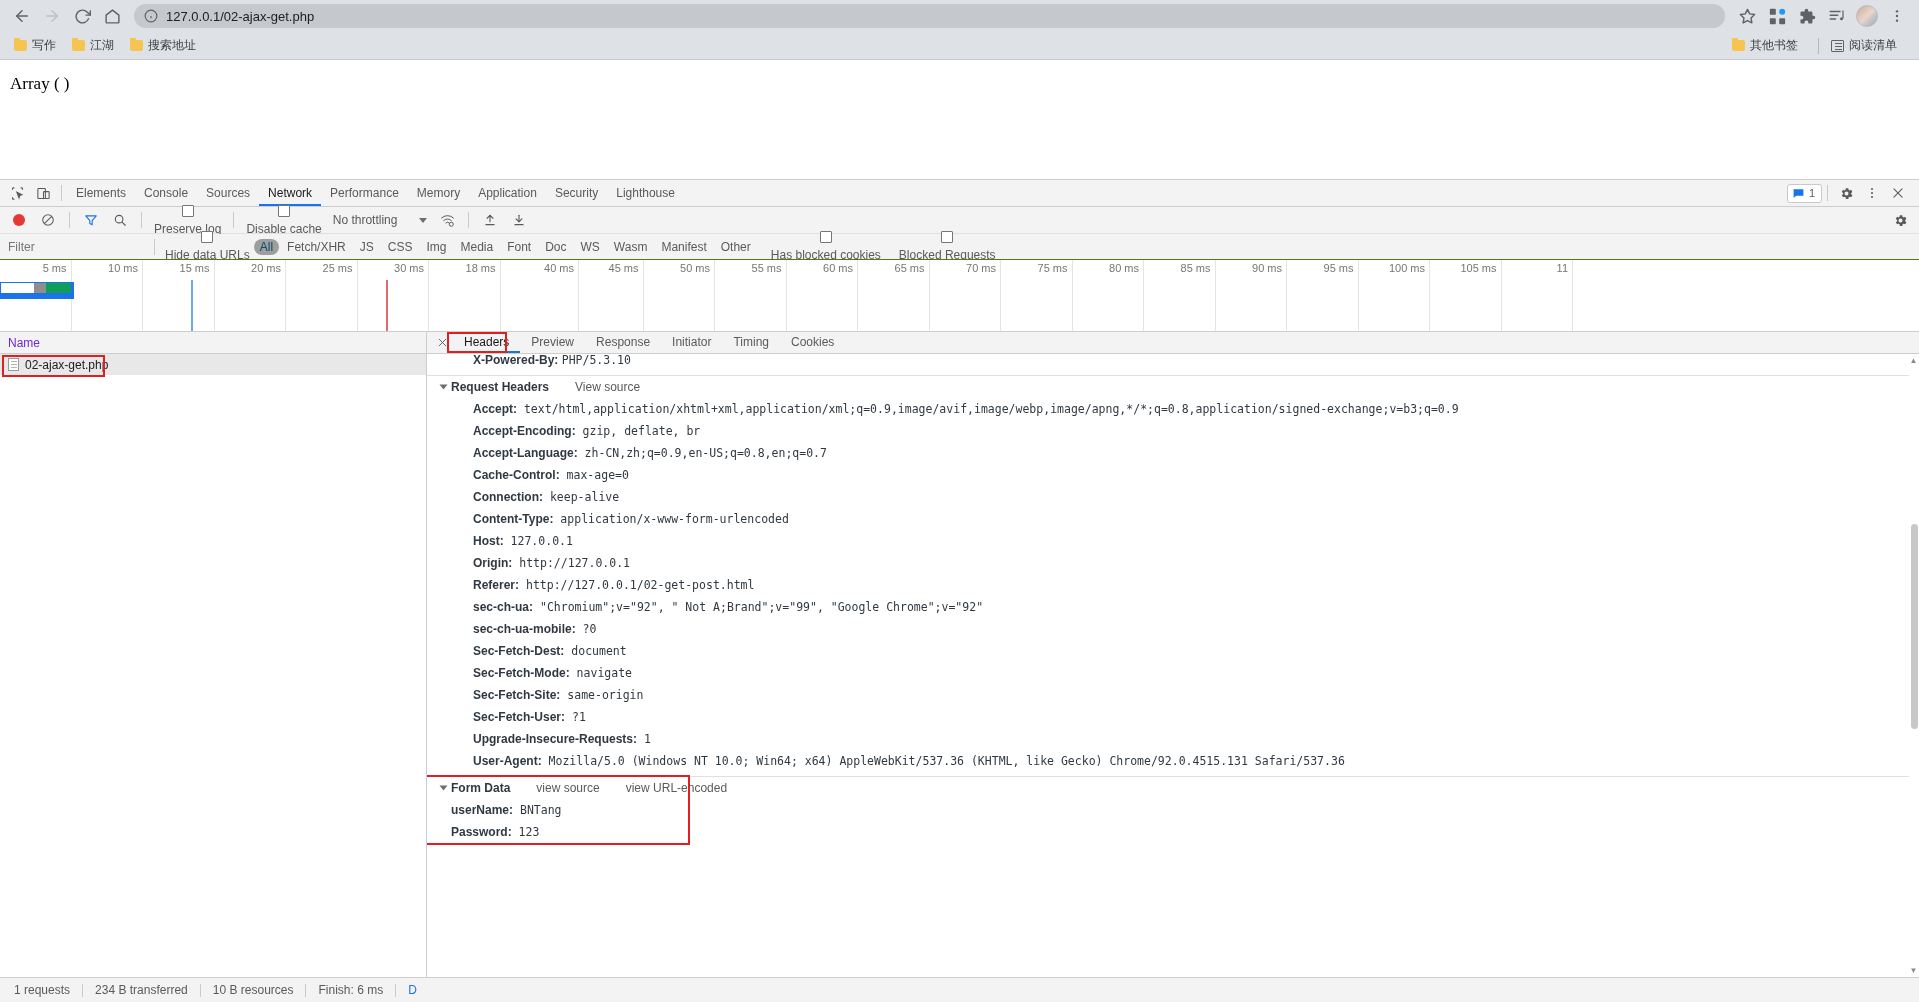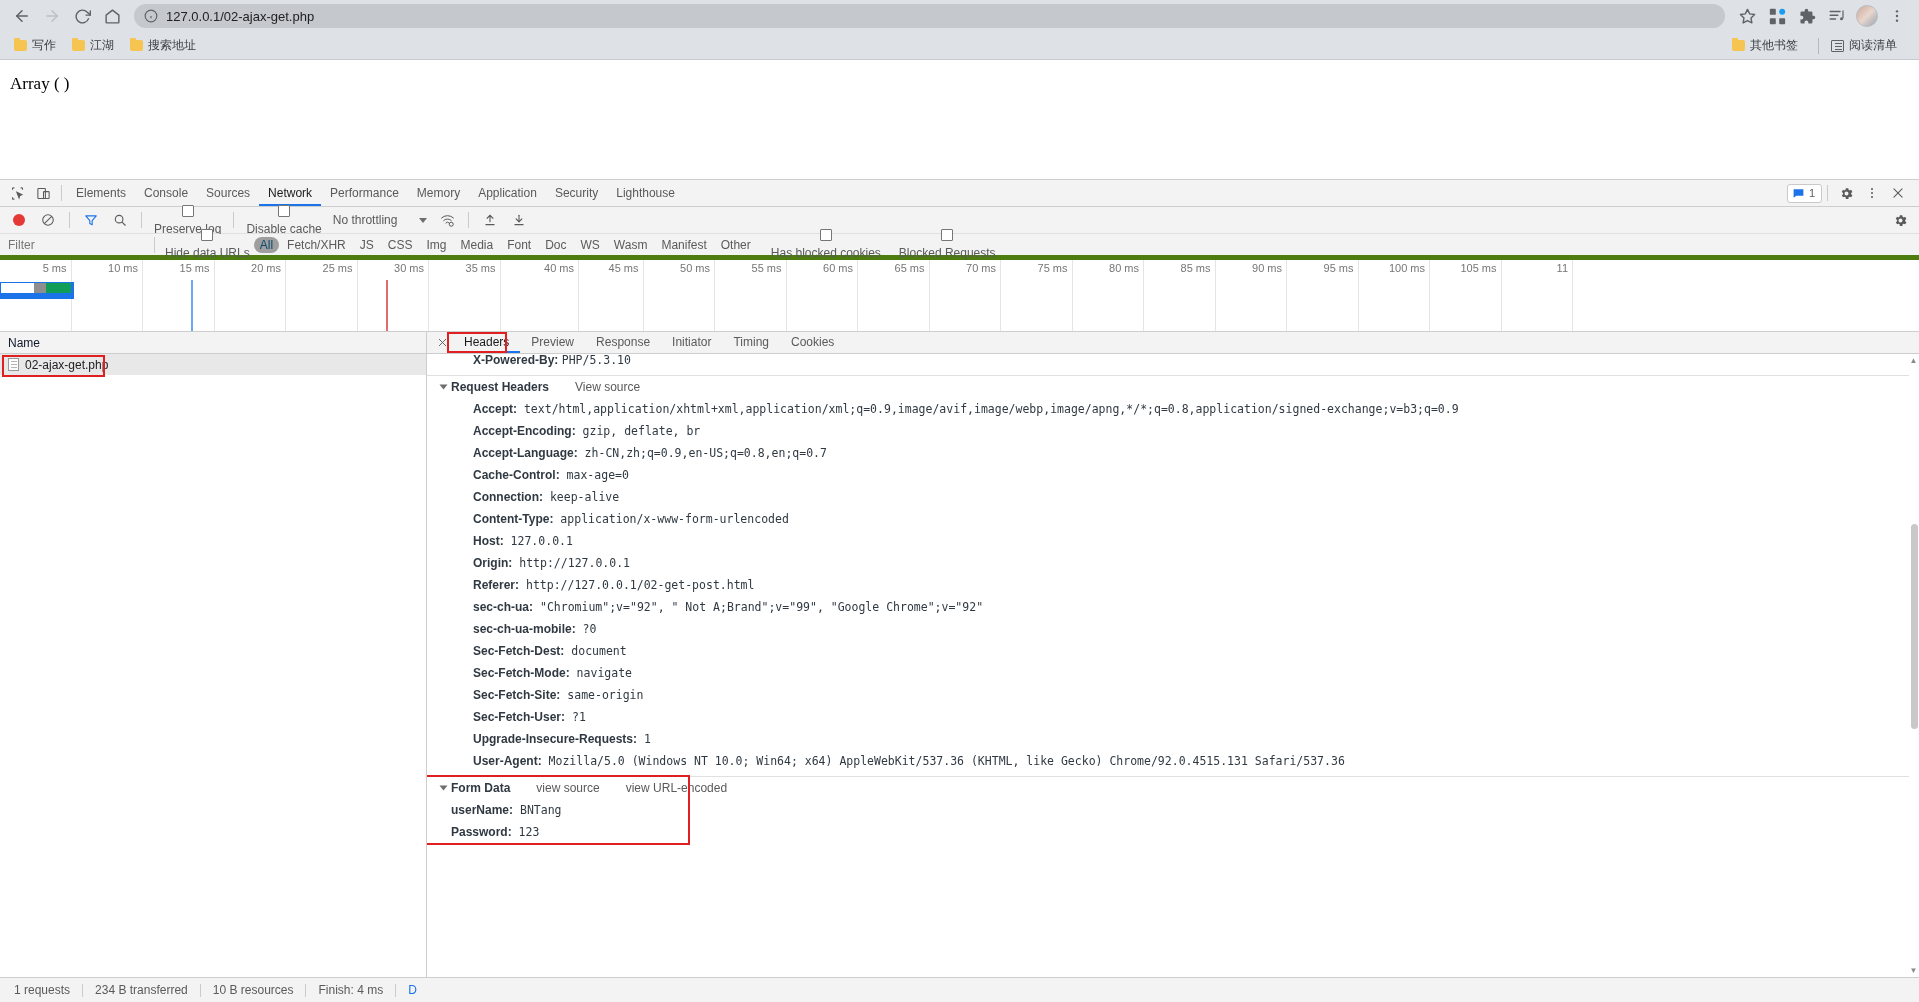--- a/index.html
+++ b/index.html
@@ -234,21 +234,21 @@
     border-left: 4px solid transparent;
     border-right: 4px solid transparent;
     border-top: 5px solid #6e6e6e;
   }
   .tb-right-sep { margin-left: auto; }
 
   
   .filter-bar {
     height: 26px;
     background: #f3f3f3;
-    border-bottom: 5px solid #4d7c0f;
+    border-bottom: 1px solid #4d7c0f;
     display: flex;
     align-items: center;
     padding: 0 0 0 0;
     flex: 0 0 auto;
   }
   .filter-input {
     width: 150px;
     height: 20px;
     border: none;
     outline: none;
@@ -338,21 +338,21 @@
     background: #fff;
   }
   .rl-head {
     height: 22px;
     background: #f3f3f3;
     border-bottom: 1px solid #cdcdcd;
     display: flex;
     align-items: center;
     padding: 0 8px;
     font-size: 12px;
-    color: #0f172a;
+    color: #6d28d9;
     flex: 0 0 auto;
   }
   .rl-body { flex: 1 1 auto; overflow: hidden; position: relative; }
   .req-row {
     height: 21px;
     display: flex;
     align-items: center;
     gap: 6px;
     padding: 0 8px;
     background: #e8e8e8;
@@ -779,21 +779,21 @@
         <div class="ov-tick" style="left: 0px; width: 286px;">
           <span>20 ms</span>
         </div>
         <div class="ov-tick" style="left: 0px; width: 357.5px;">
           <span>25 ms</span>
         </div>
         <div class="ov-tick" style="left: 0px; width: 429px;">
           <span>30 ms</span>
         </div>
         <div class="ov-tick" style="left: 0px; width: 500.5px;">
-          <span>35 ms</span>
+          <span>18 ms</span>
         </div>
         <div class="ov-tick" style="left: 0px; width: 579px;">
           <span>40 ms</span>
         </div>
         <div class="ov-tick" style="left: 0px; width: 643.5px;">
           <span>45 ms</span>
         </div>
         <div class="ov-tick" style="left: 0px; width: 715px;">
           <span>50 ms</span>
         </div>
@@ -936,17 +936,17 @@
     </div>
   </div>
 
   <div class="status-bar">
     <span class="sb-item">1 requests</span>
     <span class="sb-sep"></span>
     <span class="sb-item">234 B transferred</span>
     <span class="sb-sep"></span>
     <span class="sb-item">10 B resources</span>
     <span class="sb-sep"></span>
-    <span class="sb-item">Finish: 4 ms</span>
+    <span class="sb-item">Finish: 6 ms</span>
     <span class="sb-sep"></span>
     <span class="sb-link">D</span>
   </div>
 </div>
 
 </body></html>

